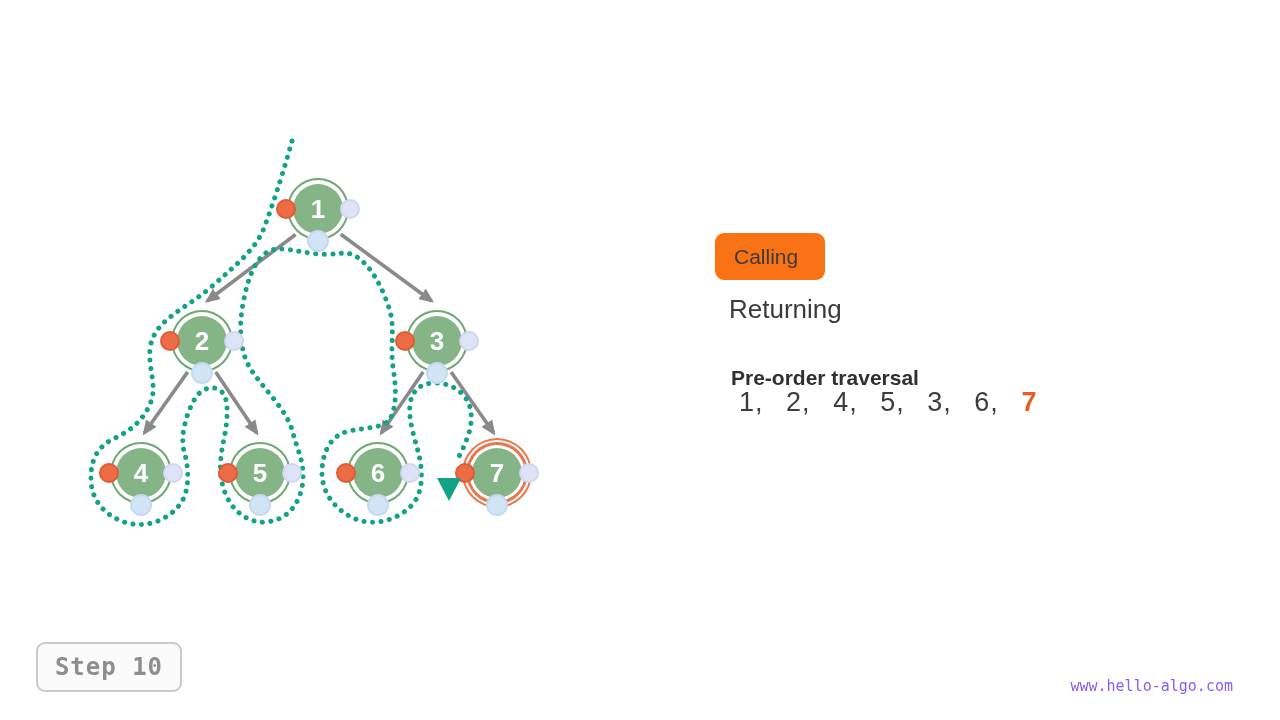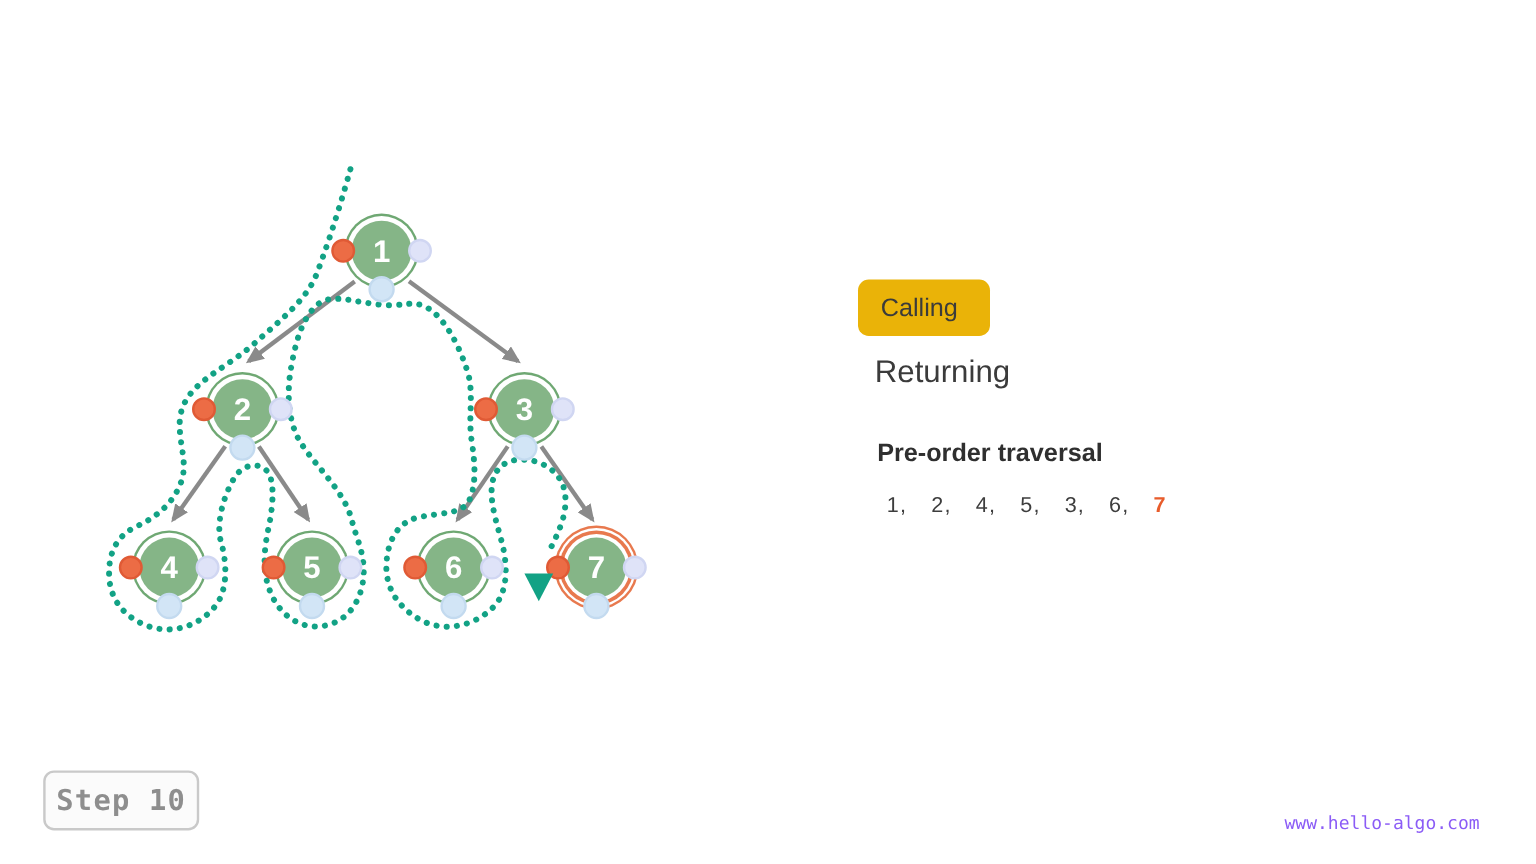--- a/index.html
+++ b/index.html
@@ -25,41 +25,41 @@
                 background:#DFE3F8; border:2px solid #D0D6F2; }
   .mdot.bottom{ width:22px; height:22px; left:14px; top:46px;
                 background:#D2E5F6; border:2px solid #C3DAEF; }
 
   .cursor-tri { position:absolute; left:437px; top:478px; width:0; height:0; z-index:5;
                 border-left:12px solid transparent; border-right:12px solid transparent;
                 border-top:23px solid #12A285; }
 
   
   .calling-btn { position:absolute; left:715px; top:233px; width:110px; height:47px;
-                 background:#eab308; border-radius:9px; display:flex; align-items:center;
+                 background:#f97316; border-radius:9px; display:flex; align-items:center;
                  font-size:21px; color:#3B3B3B; padding-left:19px; cursor:pointer; }
   .returning-btn { position:absolute; left:729px; top:294px; font-size:26px;
                    color:#3B3B3B; cursor:pointer; }
 
   .trav-row { position:absolute; left:731px; top:366px; white-space:nowrap;
               display:flex; align-items:center; }
   .trav-title { font-size:21px; font-weight:bold; color:#2F2F2F; }
   .trav-note  { font-size:20px; color:#9B9B9B; margin-left:14px; }
   .note-dot   { display:inline-block; width:17px; height:17px; border-radius:50%;
                 background:#ED7146; margin:0 7px 0 9px; vertical-align:-2px; }
   .trav-note-close { font-size:20px; color:#9B9B9B; }
 
-  .seq-row { position:absolute; left:739px; top:411px; font-size:18px; color:#3D3D3D;
+  .seq-row { position:absolute; left:739px; top:387px; font-size:27px; color:#3D3D3D;
              letter-spacing:1px; white-space:nowrap; }
   .seq-item { margin-right:14px; }
   .seq-item::after { content:","; }
   .seq-current { color:#E85C2B; font-weight:bold; }
 
   
-  .step-box { position:absolute; left:36px; top:642px; width:130px; height:50px;
+  .step-box { position:absolute; left:36px; top:642px; width:146px; height:50px;
               border:2px solid #C9C9C9; border-radius:9px; background:#FBFBFB;
               display:flex; align-items:center; justify-content:center;
               font-family:"DejaVu Sans Mono","Liberation Mono",monospace;
               font-size:24px; font-weight:bold; color:#8E8E8E; letter-spacing:1px; }
   .watermark { position:absolute; right:47px; top:677px;
                font-family:"DejaVu Sans Mono","Liberation Mono",monospace;
                font-size:15px; color:#8b5cf6; }
 </style>
 </head>
 <body>

